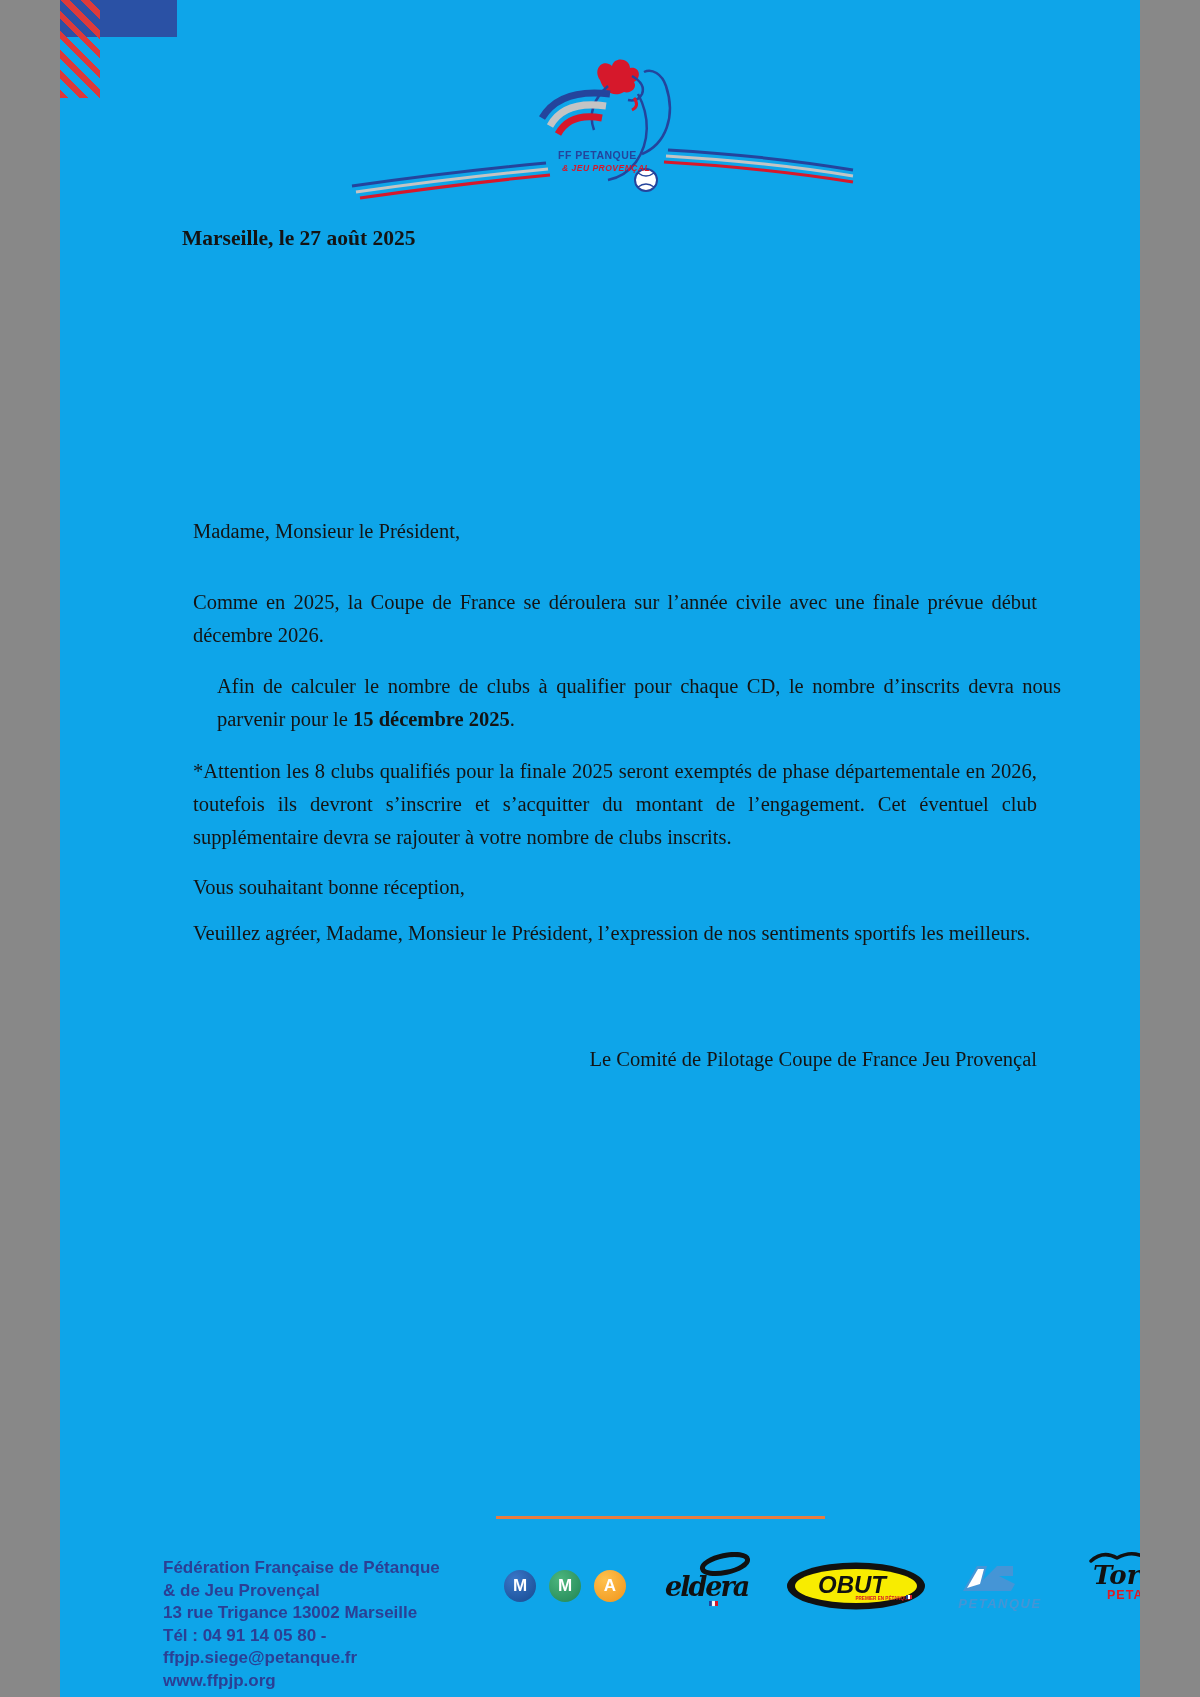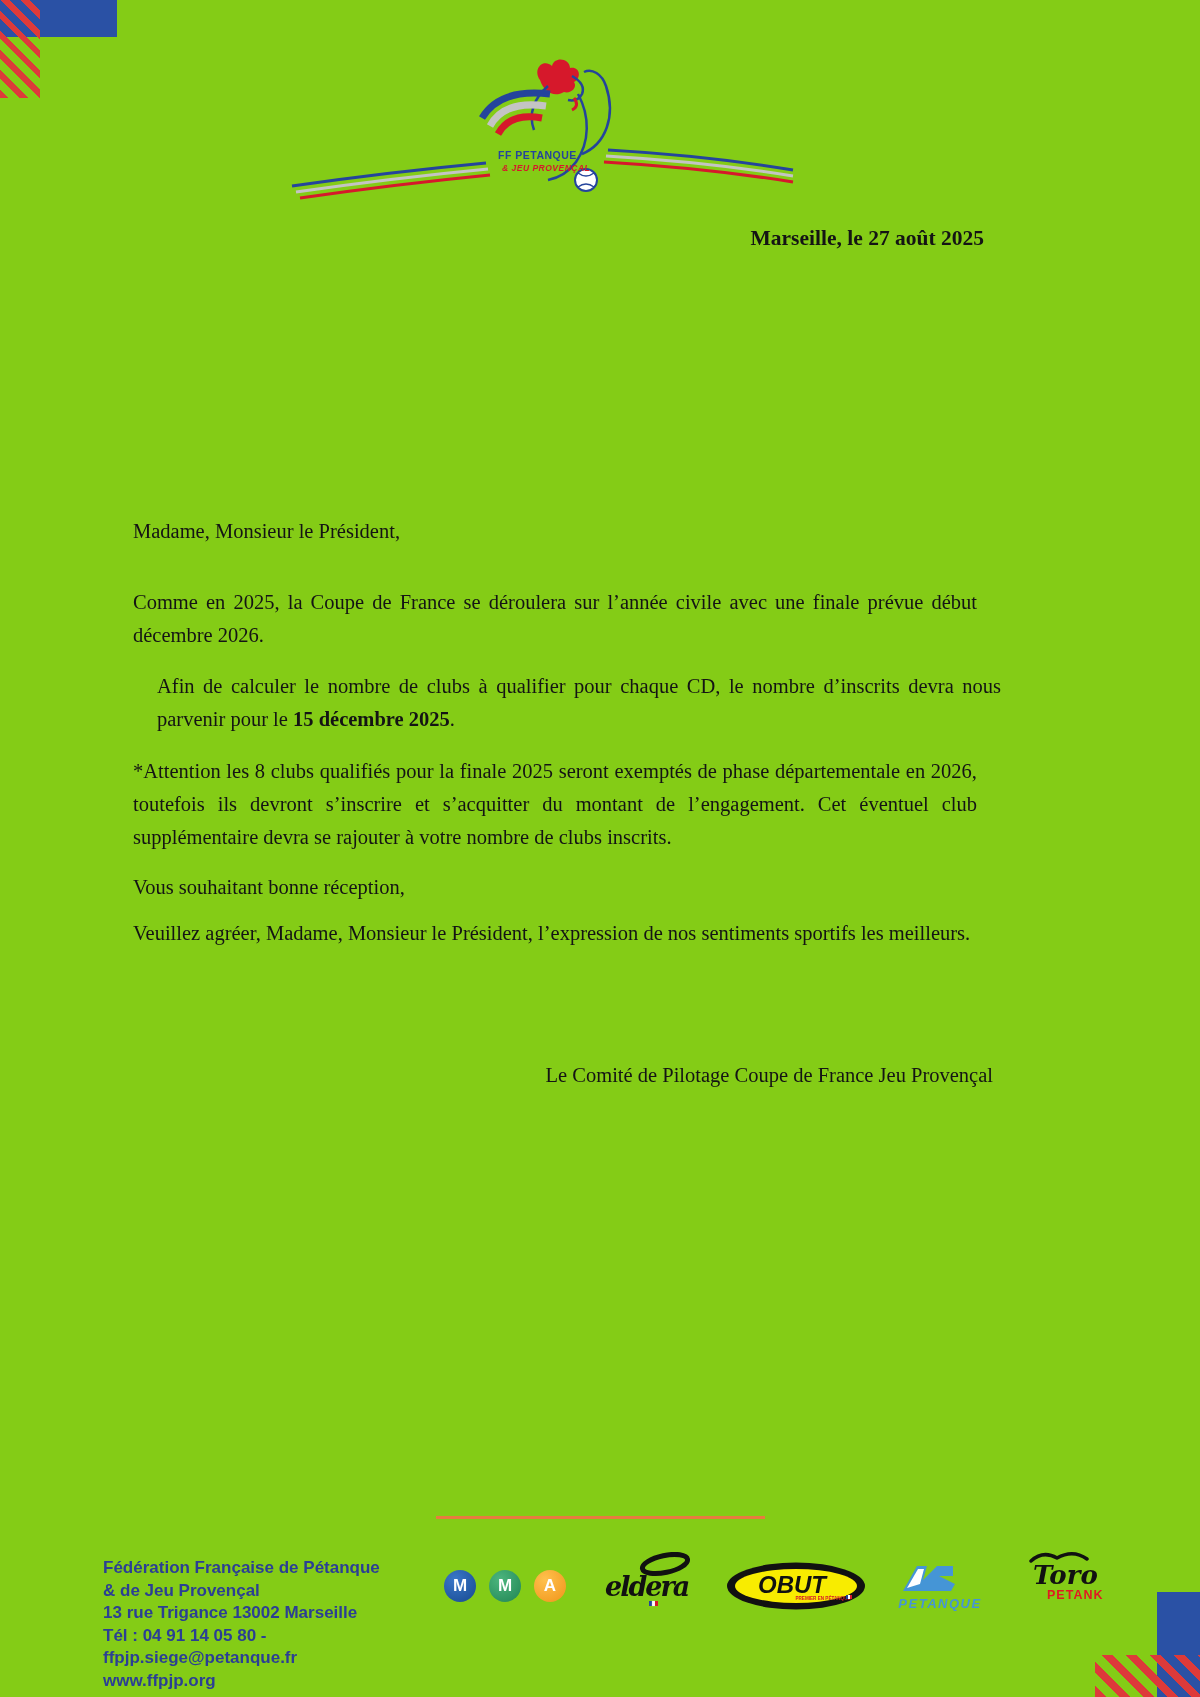--- a/index.html
+++ b/index.html
@@ -1,49 +1,49 @@
 <!DOCTYPE html>
 <html><head>
 <meta charset="utf-8">
 <style>
   html,body{margin:0;padding:0;background:#888;}
   .page{
-    position:relative; width:1200px; height:1697px; background:#84cc16;
+    position:relative; width:1080px; height:1697px; background:#0ea5e9;
     margin:0 auto; overflow:hidden;
     font-family:"Liberation Serif", serif; color:#141414;
   }
 
   
   .corner-tl-blue{position:absolute;left:0;top:0;width:117px;height:37px;background:#2a51a5;}
   .corner-tl-stripes{position:absolute;left:0;top:0;width:40px;height:98px;
     background:repeating-linear-gradient(45deg,#dd3a3a 0 6px,rgba(0,0,0,0) 6px 14px);}
   .corner-br-blue{position:absolute;left:1157px;top:1592px;width:43px;height:105px;background:#2a51a5;}
   .corner-br-stripes{position:absolute;left:1095px;top:1655px;width:105px;height:42px;
     background:repeating-linear-gradient(45deg,#dd3a3a 0 8px,rgba(0,0,0,0) 8px 17px);}
 
   
   .logo-wrap{position:absolute;left:290px;top:56px;width:505px;height:148px;}
   .logo-wrap svg{display:block;width:100%;height:100%;}
 
   
-  .dateline{position:absolute;left:140px;top:225px;width:844px;text-align:right;
+  .dateline{position:absolute;left:122px;top:225px;width:844px;text-align:left;
     font-weight:bold;font-size:21.5px;line-height:26px;}
   .subject{position:absolute;left:133px;top:366px;width:844px;text-align:center;
     font-weight:bold;font-size:20.5px;line-height:26px;}
   .para{position:absolute;left:133px;width:844px;font-size:20.5px;line-height:33px;
     text-align:justify;margin:0;}
   .para.nojust{text-align:left;}
   .salutation{top:487px;margin-top:28px;}
   .p1{top:586px;}
   .p2{top:670px;margin-left:24px;}
   .p3{top:755px;}
   .p4{top:871px;}
   .p5{top:917px;}
   .signature{position:absolute;left:133px;top:1043px;width:844px;font-size:20.5px;
-    line-height:33px;text-align:right;margin:16px;}
+    line-height:33px;text-align:right;margin:0;}
   .b{font-weight:bold;}
 
   
   .divider{position:absolute;left:436px;top:1516px;width:329px;height:3px;background:#e87c3f;}
   .address{position:absolute;left:103px;top:1557px;width:330px;
     font-family:"Liberation Sans", sans-serif;font-weight:bold;
     font-size:17px;line-height:22.5px;color:#2b3f94;}
   .sponsor{position:absolute;}
   .mma{left:444px;top:1570px;display:flex;gap:13px;}
   .mma .ball{width:32px;height:32px;border-radius:50%;display:flex;align-items:center;

